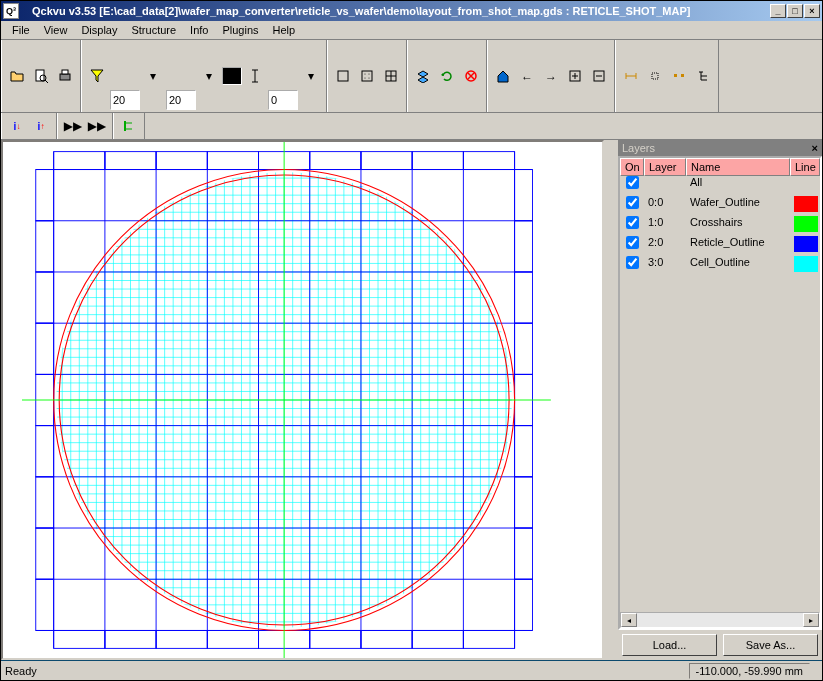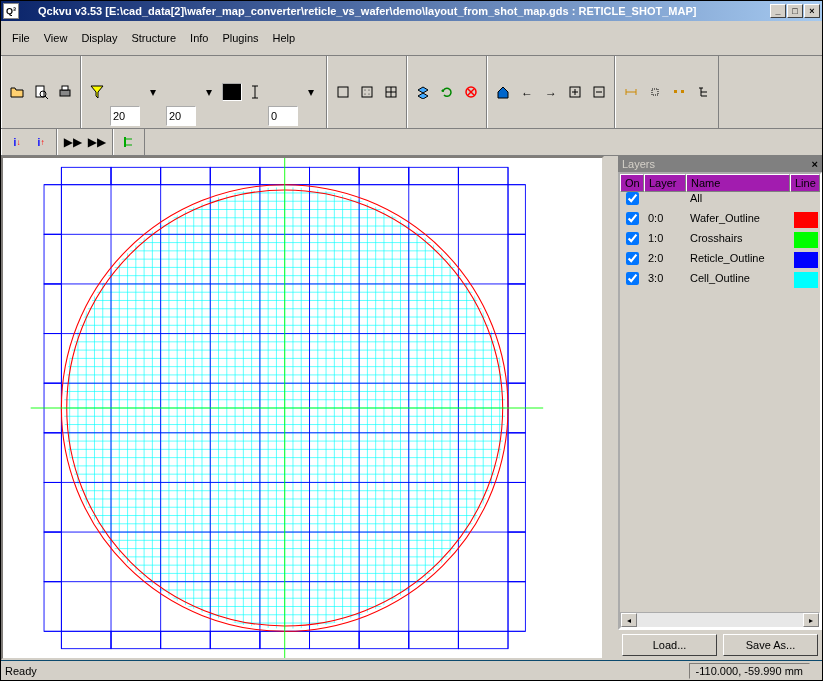--- a/index.html
+++ b/index.html
@@ -1,36 +1,36 @@
 <!DOCTYPE html>
 <html><head>
 <meta charset="utf-8">
 <style>
 * { box-sizing: border-box; margin: 0; padding: 0; }
 body { font-family: Tahoma, sans-serif; font-size: 11px; background: #d4d0c8; overflow: hidden; }
 .window { width: 823px; height: 681px; border: 1px solid #000; background: #d4d0c8; display: flex; flex-direction: column; }
 .titlebar { background: linear-gradient(to right, #0a246a, #a6caf0); height: 20px; display: flex; align-items: center; padding: 0 2px; color: #fff; font-weight: bold; font-size: 11px; }
-.titlebar .icon { width: 16px; height: 16px; background: #fff; border: 1px solid #888; margin-right: 19px; display: inline-flex; align-items: center; justify-content: center; color: #000; font-size: 9px; font-weight: bold; }
+.titlebar .icon { width: 16px; height: 16px; background: #fff; border: 1px solid #888; margin-right: 13px; display: inline-flex; align-items: center; justify-content: center; color: #000; font-size: 9px; font-weight: bold; }
 .titlebar .title { flex: 1; white-space: nowrap; overflow: hidden; }
 .titlebar .winbtns { display: flex; gap: 1px; }
 .titlebar .winbtn { width: 16px; height: 14px; background: #d4d0c8; border: 1px solid #fff; border-right-color: #404040; border-bottom-color: #404040; display: flex; align-items: center; justify-content: center; font-family: Arial; font-size: 9px; font-weight: bold; color: #000; cursor: pointer; }
 .menubar { display: flex; background: #d4d0c8; padding: 1px 4px; border-bottom: 1px solid #808080; }
-.menubar .menu { padding: 10px 7px; cursor: pointer; }
+.menubar .menu { padding: 2px 7px; cursor: pointer; }
 .toolbars { display: flex; flex-wrap: wrap; background: #d4d0c8; border-bottom: 1px solid #808080; }
 .toolbar { display: flex; align-items: center; padding: 2px 4px; gap: 2px; border-right: 1px solid #808080; border-left: 1px solid #fff; }
 .tbtn { width: 22px; height: 22px; border: 1px solid #d4d0c8; display: flex; align-items: center; justify-content: center; cursor: pointer; font-size: 12px; }
 .tinput { width: 30px; height: 20px; border: 1px inset #fff; background: #fff; font-size: 11px; padding: 0 2px; margin-top: 48px; }
 .content { flex: 1; display: flex; overflow: hidden; }
 .canvas-wrap { flex: 1; position: relative; background: #fff; border: 2px inset #d4d0c8; }
 .canvas { width: 100%; height: 100%; }
 .layers-panel { width: 206px; display: flex; flex-direction: column; border-left: 2px solid #d4d0c8; background: #d4d0c8; margin-left: 12px; }
 .panel-title { background: #808080; color: #d4d0c8; padding: 2px 4px; font-size: 11px; display: flex; align-items: center; }
 .panel-title .close { margin-left: auto; font-weight: bold; cursor: pointer; color: #000; }
 .layers-table { flex: 1; background: #d4d0c8; border: 2px inset #fff; overflow: hidden; display: flex; flex-direction: column; }
-.lh { display: flex; background: #a21caf; }
+.lh { display: flex; background: #fca5a5; }
 .lh > div { border: 1px solid #fff; border-right-color: #808080; border-bottom-color: #808080; padding: 2px 4px; font-size: 11px; }
 .lh .c-on { width: 24px; }
 .lh .c-layer { width: 42px; }
 .lh .c-name { flex: 1; }
 .lh .c-line { width: 30px; }
 .lrows { flex: 1; background: #d4d0c8; overflow: auto; }
 .lrow { display: flex; align-items: flex-start; height: 20px; }
 .lrow .c-on { width: 24px; display: flex; align-items: center; justify-content: center; }
 .lrow .c-on input { width: 13px; height: 13px; }
 .lrow .c-layer { width: 42px; padding: 0 4px; }

